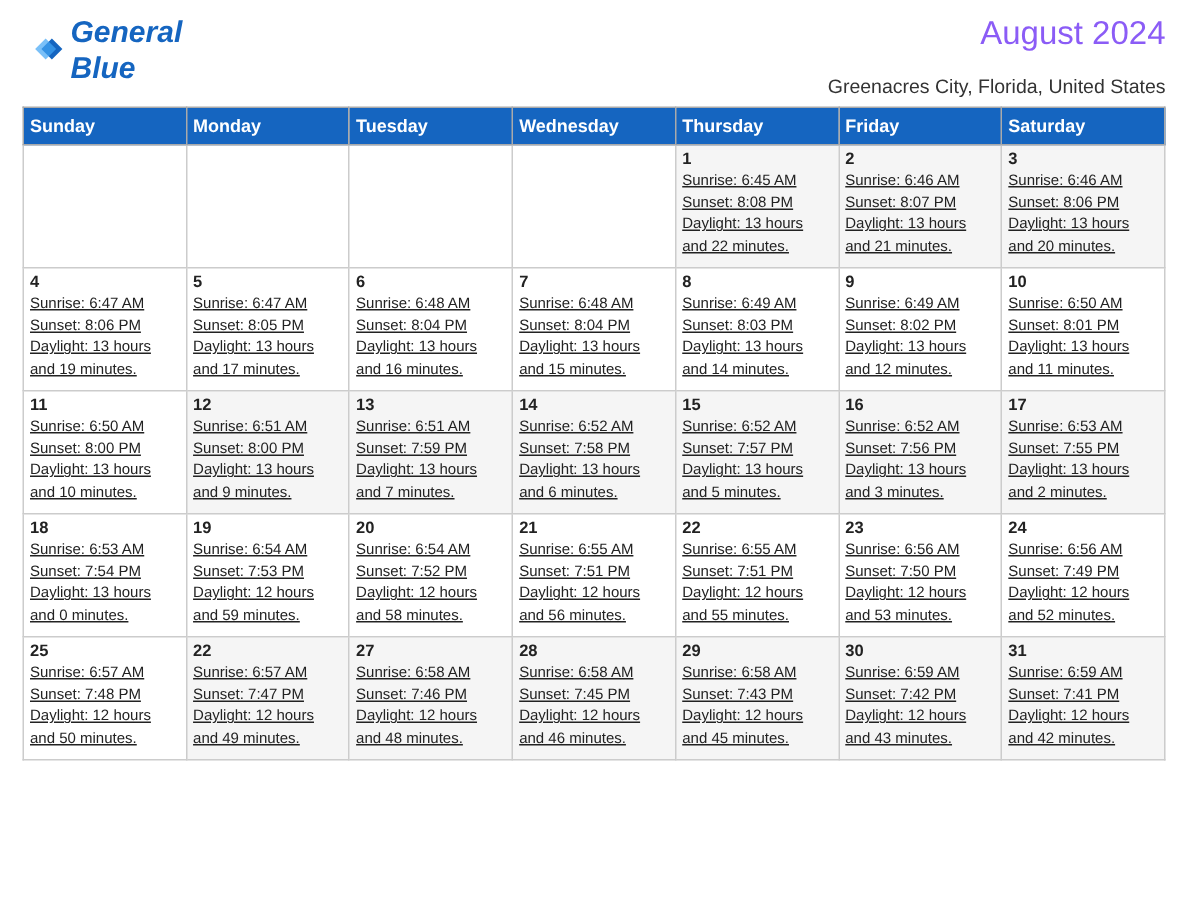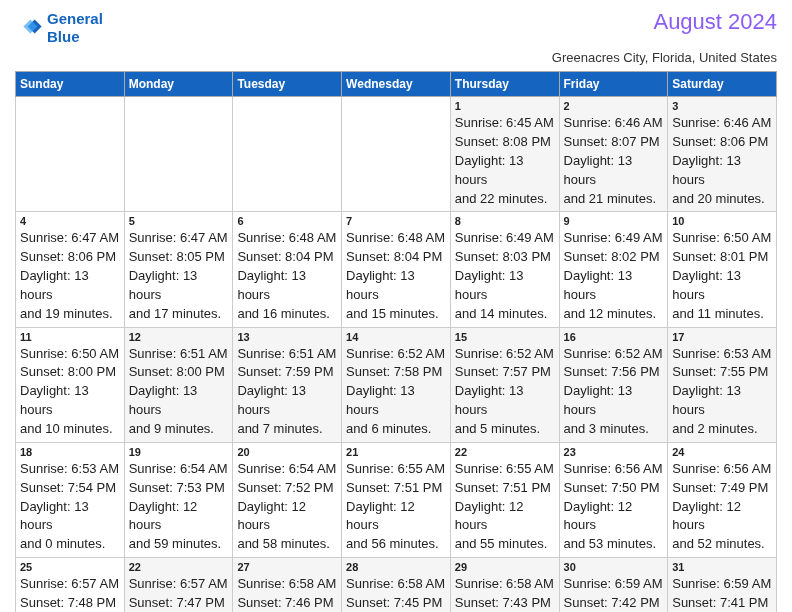--- a/index.html
+++ b/index.html
@@ -19,24 +19,25 @@
       justify-content: space-between;
       align-items: flex-start;
       margin-bottom: 6px;
     }
     .logo {
       display: flex;
       align-items: center;
       gap: 4px;
     }
     .logo-text {
-      font-size: 15px;
+      font-size: 20px;
       font-weight: bold;
       color: #1a1a2e;
       line-height: 1.2;
+      font-style: italic;
     }
     .logo-text span {
       color: #1565c0;
     }
     .logo-icon {
       width: 28px;
       height: 28px;
     }
     .title-area {
       text-align: right;
@@ -82,23 +83,24 @@
     tbody tr td:first-child {
       background: #fff;
     }
     .day-num {
       font-size: 11px;
       font-weight: bold;
       display: block;
       margin-bottom: 2px;
     }
     .day-info {
-      font-size: 13px;
+      font-size: 10px;
       line-height: 1.45;
       color: #222;
+      text-decoration: underline;
     }
     .empty-cell {
       background: #fff !important;
     }
   </style>
 </head>
 <body>
 
 <div class="page">
   <div class="header-area">

